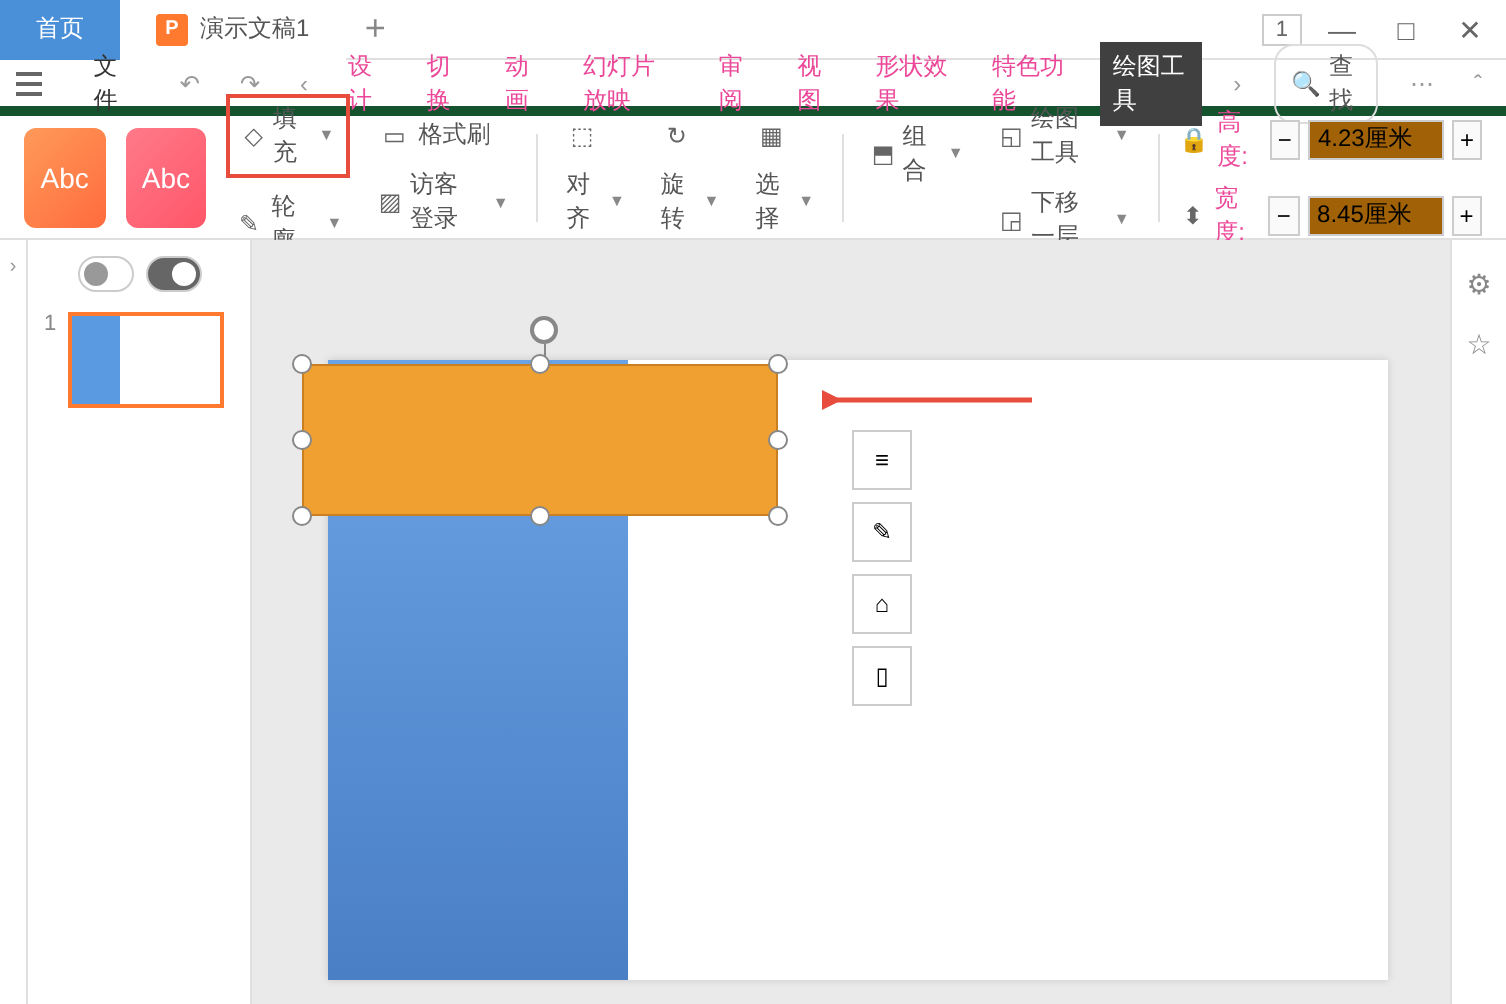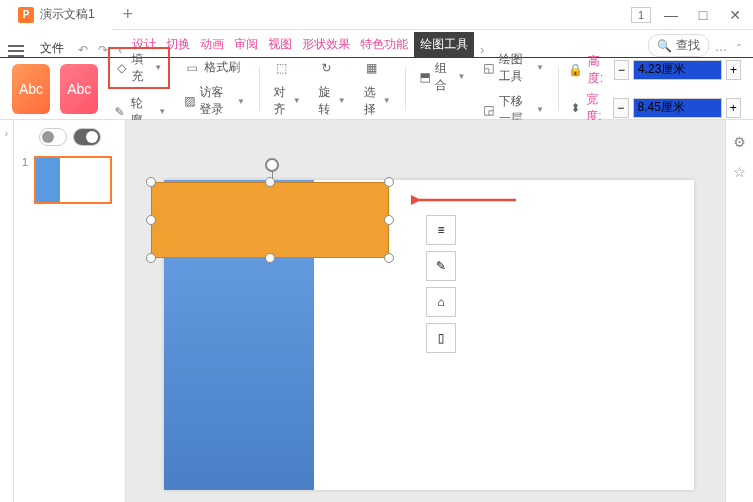--- a/index.html
+++ b/index.html
@@ -8,42 +8,42 @@
 .tab{height:30px;padding:0 18px;display:flex;align-items:center;gap:6px;cursor:pointer}
 .tab.home{background:#4a90d9;color:#fff}
 .tab.doc{background:#fff;color:#555}
 .tab.doc .picon{width:16px;height:16px;background:#ff7a2e;border-radius:2px;display:flex;align-items:center;justify-content:center;color:#fff;font-weight:bold;font-size:10px}
 .newtab{width:30px;text-align:center;font-size:18px;color:#888;cursor:pointer}
 .titler{margin-left:auto;display:flex;align-items:center;gap:8px;padding-right:6px}
 .numbox{border:1px solid #ccc;padding:1px 6px;font-size:11px;color:#666}
 .login{background:#ff7a2e;color:#fff;padding:3px 8px;border-radius:2px;display:flex;align-items:center;gap:4px}
 .login .av{width:16px;height:16px;background:#fff3;border-radius:50%}
 .winbtn{width:24px;text-align:center;color:#666;font-size:14px;cursor:pointer}
-.menubar{height:28px;background:#fff;display:flex;align-items:flex-end;padding:0 8px;border-bottom:1px solid #14532d;gap:2px}
+.menubar{height:28px;background:#fff;display:flex;align-items:center;padding:0 8px;border-bottom:5px solid #14532d;gap:12px}
 .hmenu{width:16px;height:12px;border-top:2px solid #666;border-bottom:2px solid #666;position:relative;margin-right:6px}
 .hmenu:before{content:"";position:absolute;top:3px;left:0;right:0;height:2px;background:#666}
 .filebtn{color:#333;padding:0 8px}
 .arr{color:#999;padding:0 4px;cursor:pointer}
 .mtab{padding:4px 4px;color:#ec4899;cursor:pointer}
 .mtab.active{background:#404040;color:#fff;padding:4px 6px}
 .findbtn{margin-left:auto;display:flex;align-items:center;gap:4px;color:#555;border:1px solid #ddd;padding:2px 8px;border-radius:10px}
 .ribbon{height:62px;background:#fff;display:flex;align-items:center;padding:4px 12px;gap:10px;border-bottom:1px solid #e0e0e0}
 .stylebox{width:50px;height:50px;border-radius:6px;display:flex;align-items:center;justify-content:center;color:#fff;font-size:14px}
 .s1{background:linear-gradient(135deg,#ff9a5a,#ff6b3d)}
 .s2{background:linear-gradient(135deg,#ff7a8a,#ff5668)}
 .rcol{display:flex;flex-direction:column;gap:4px}
 .rbtn{display:flex;align-items:center;gap:4px;padding:2px 4px;color:#555;cursor:pointer}
 .fillhl{border:2px solid #e74c3c;padding:2px 6px}
 .ico{width:16px;height:16px;display:inline-flex;align-items:center;justify-content:center;color:#666}
 .dd{font-size:8px;color:#888;margin-left:2px}
 .sep{width:1px;height:44px;background:#e0e0e0}
 .dimrow{display:flex;align-items:center;gap:4px}
 .dimlbl{color:#ec4899}
 .dimbtn{width:18px;height:20px;border:1px solid #ccc;background:#fafafa;text-align:center;line-height:18px;cursor:pointer}
-.diminp{width:89px;height:20px;border:1px solid #ccc;padding:0 4px;background:#1d4ed8}
+.diminp{width:68px;height:20px;border:1px solid #ccc;padding:0 4px;background:#a16207}
 .workspace{display:flex;height:382px}
 .leftpane{width:14px;background:#fff;border-right:1px solid #e0e0e0;display:flex;flex-direction:column;align-items:center;padding-top:8px;gap:8px}
 .vchev{color:#999;font-size:10px}
 .thumbpane{width:112px;background:#fff;border-right:1px solid #e0e0e0;padding:8px}
 .viewsw{display:flex;gap:6px;margin-bottom:10px;justify-content:center}
 .vbtn{width:28px;height:18px;border:1px solid #ccc;border-radius:9px;position:relative}
 .vbtn.on{background:#666}
 .vbtn .dot{position:absolute;width:12px;height:12px;background:#fff;border-radius:50%;top:2px}
 .vbtn:not(.on) .dot{left:2px;background:#999}
 .vbtn.on .dot{right:2px}
@@ -62,20 +62,23 @@
 .fbtn{width:30px;height:30px;background:#fff;border:1px solid #ccc;display:flex;align-items:center;justify-content:center;cursor:pointer}
 .redarr1{position:absolute;left:165px;top:86px;width:60px;height:40px;pointer-events:none}
 .redarr2{position:absolute;left:285px;top:70px;width:110px;height:20px;pointer-events:none}
 .rightpane{width:28px;background:#fff;border-left:1px solid #e0e0e0;display:flex;flex-direction:column;align-items:center;padding-top:14px;gap:14px}
 .rpico{color:#888;font-size:14px}
 </style>
 </head>
 <body>
 
 <div class="titlebar">
+  <div class="tab home">
+      <span>首页</span>
+    </div>
   <div class="tab doc">
     <span class="picon">P</span>
     <span>演示文稿1</span>
   </div>
   <div class="newtab">+</div>
   <div class="titler">
     <span class="numbox">1</span>
     <span class="winbtn">—</span>
     <span class="winbtn">□</span>
     <span class="winbtn">✕</span>
@@ -84,20 +87,21 @@
 
 <div class="menubar">
   <div class="hmenu"></div>
   <span class="filebtn">文件</span>
   <span class="arr">↶</span>
   <span class="arr">↷</span>
   <span class="arr">‹</span>
   <span class="mtab">设计</span>
   <span class="mtab">切换</span>
   <span class="mtab">动画</span>
+  <span class="mtab">幻灯片放映</span>
   <span class="mtab">审阅</span>
   <span class="mtab">视图</span>
   <span class="mtab">形状效果</span>
   <span class="mtab">特色功能</span>
   <span class="mtab active">绘图工具</span>
   <span class="arr">›</span>
   <span class="findbtn">
       <span>🔍</span>
       <span>查找</span>
     </span>

